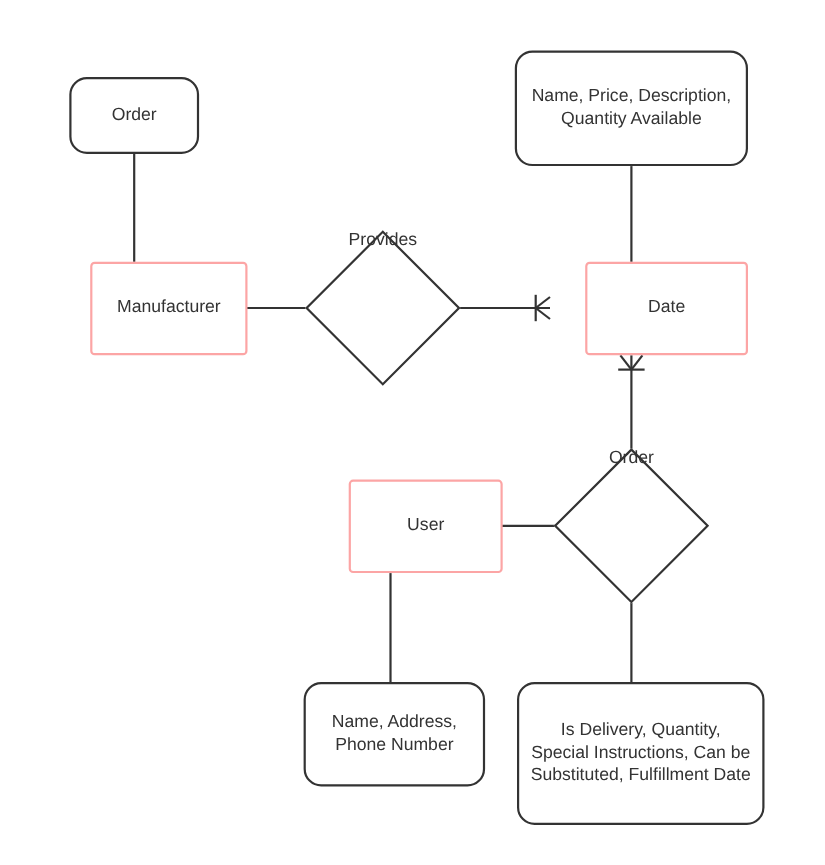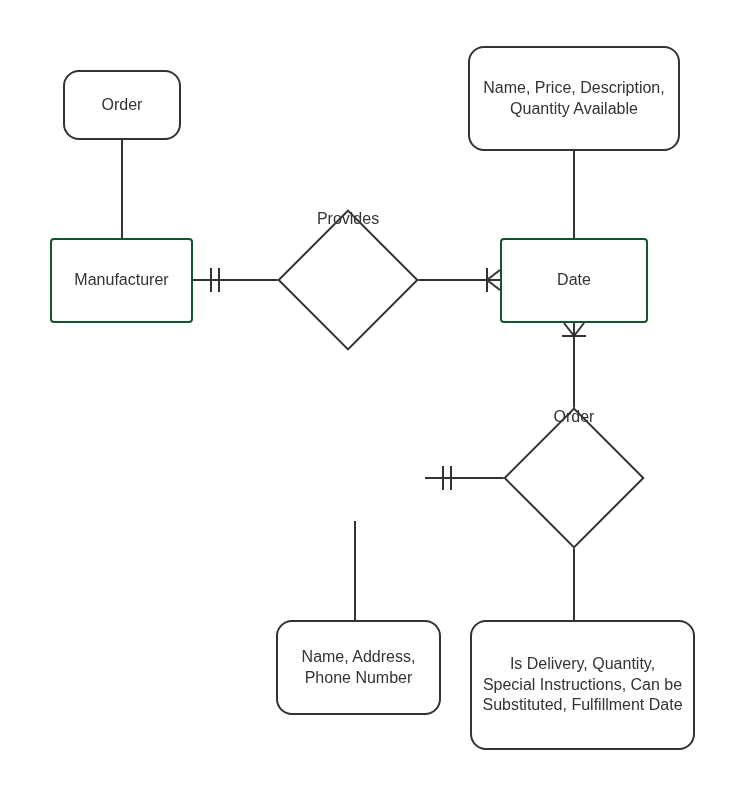--- a/index.html
+++ b/index.html
@@ -28,22 +28,23 @@
     display: flex;
     align-items: center;
     justify-content: center;
     text-align: center;
     background: #ffffff;
     font-size: 16px;
     line-height: 1.3;
     padding: 6px 10px;
   }
   .rect {
-    border: 2px solid #14532d;
+    border: 2px solid #fca5a5;
     border-radius: 4px;
+    margin-left: 32px;
   }
   .pill {
     border: 2px solid #333333;
     border-radius: 16px;
   }
   .diamond {
     position: absolute;
   }
   .diamond .shape {
     position: absolute;
@@ -115,20 +116,23 @@
     <div class="shape" style="top:20px;left:20px;right:20px;bottom:20px;"></div>
     <div class="label">
         <span>Provides</span>
       </div>
   </div>
 
   <div class="node rect" style="left:500px; top:238px; width:148px; height:85px;">
     <span>Date</span>
   </div>
 
+  <div class="node rect" style="left:285px; top:436px; width:140px; height:85px;">
+    <span>User</span>
+  </div>
 
   <div class="diamond" style="left:504px; top:408px; width:140px; height:140px;">
     <div class="shape" style="top:20px;left:20px;right:20px;bottom:20px;"></div>
     <div class="label">
         <span>Order</span>
       </div>
   </div>
 
   <div class="node pill" style="left:276px; top:620px; width:165px; height:95px;">
     <span>Name, Address, Phone Number</span>

